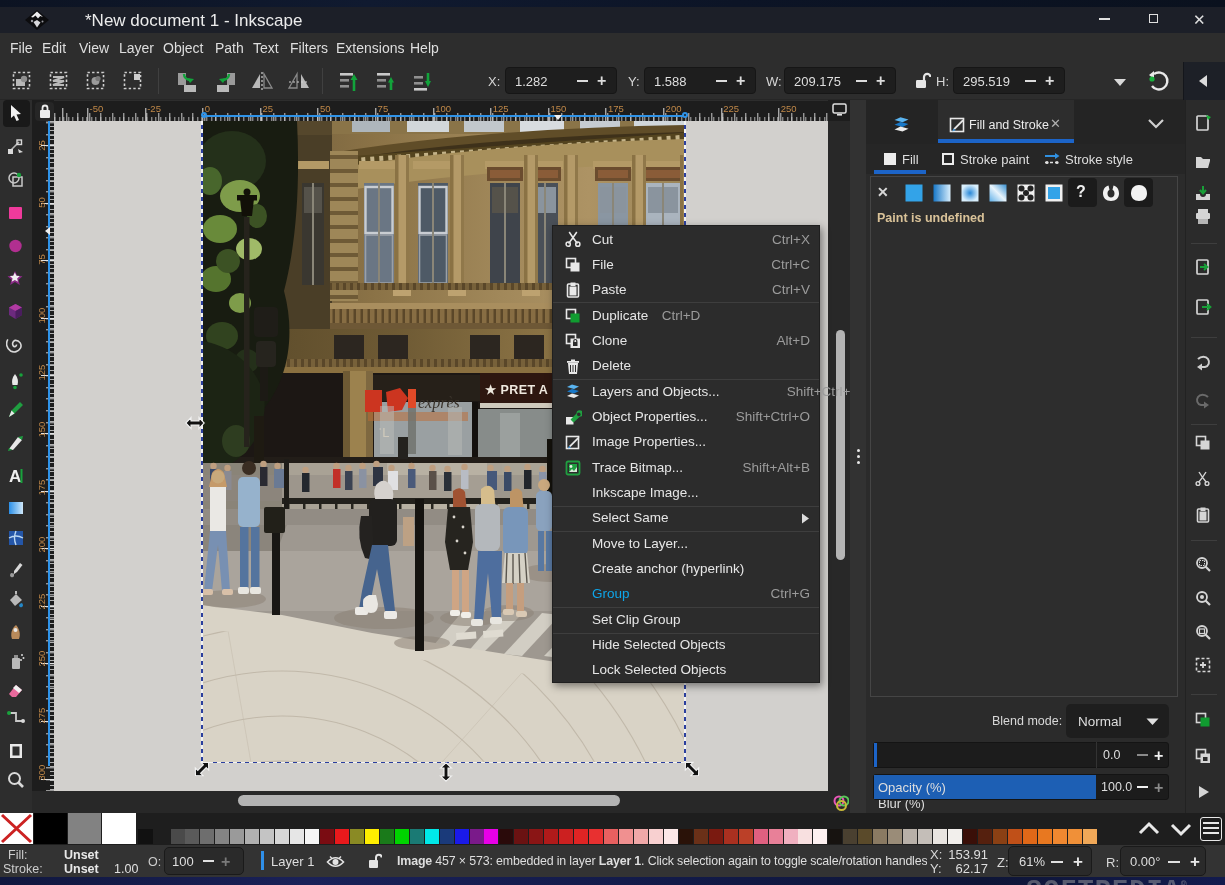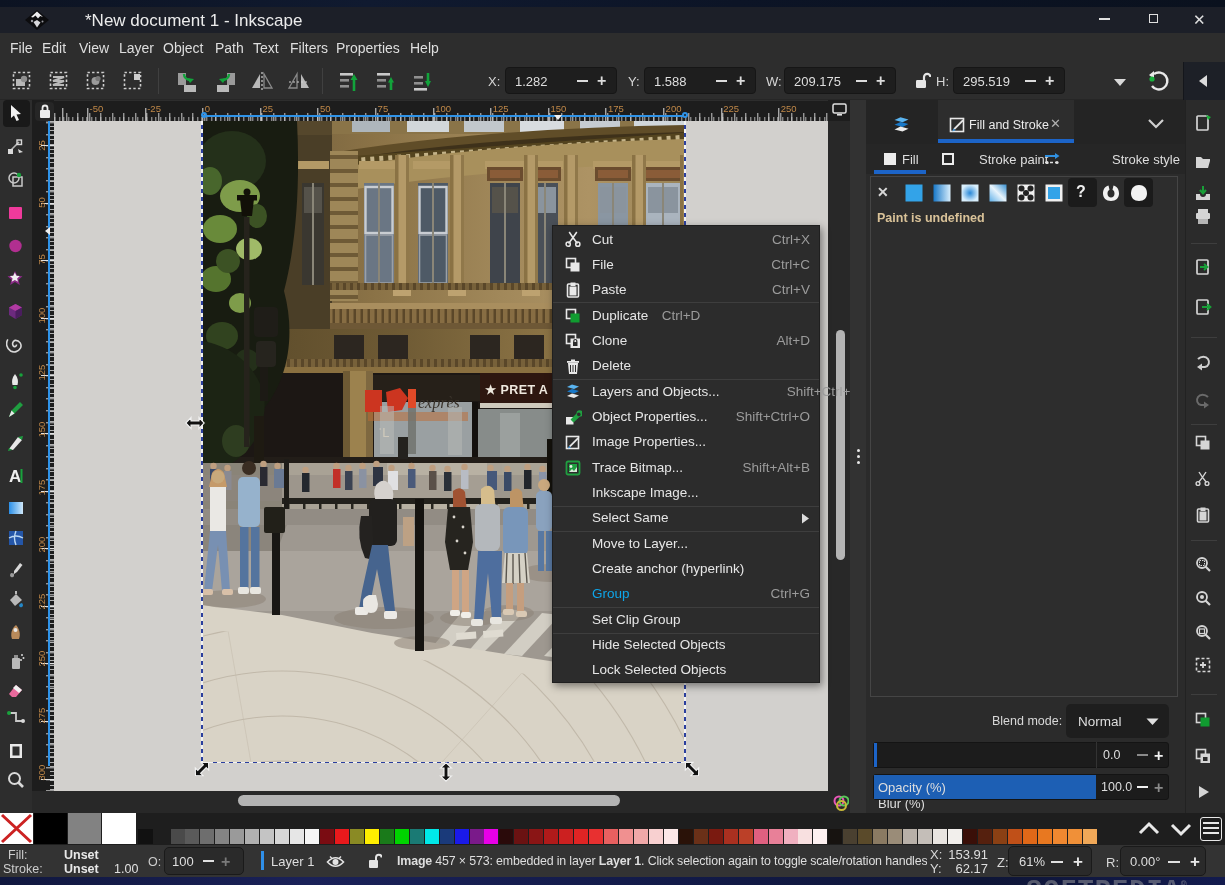--- a/index.html
+++ b/index.html
@@ -25,21 +25,21 @@
 <div class="abs" style="left:1193px;top:11px;color:#e0e0e0;font-size:15px;">✕</div>
 <div class="abs" style="left:0;top:33px;width:1225px;height:29px;background:#2d2d2d;"></div>
 <div class="abs txt" style="left:10px;top:40px;">File</div>
 <div class="abs txt" style="left:42px;top:40px;">Edit</div>
 <div class="abs txt" style="left:79px;top:40px;">View</div>
 <div class="abs txt" style="left:119px;top:40px;">Layer</div>
 <div class="abs txt" style="left:163px;top:40px;">Object</div>
 <div class="abs txt" style="left:215px;top:40px;">Path</div>
 <div class="abs txt" style="left:253px;top:40px;">Text</div>
 <div class="abs txt" style="left:290px;top:40px;">Filters</div>
-<div class="abs txt" style="left:336px;top:40px;">Properties</div>
+<div class="abs txt" style="left:336px;top:40px;">Extensions</div>
 <div class="abs txt" style="left:410px;top:40px;">Help</div>
 <div class="abs" style="left:0;top:62px;width:1225px;height:38px;background:#2d2d2d;border-bottom:1px solid #262626;"></div>
 <svg class="abs" style="left:12px;top:71px;" width="20" height="20" viewBox="0 0 20 20">
 <rect x="1.5" y="1.5" width="16" height="16" fill="none" stroke="#cfcfcf" stroke-width="1.6" stroke-dasharray="2.4 2.2"></rect>
       <rect x="4" y="8" width="9" height="7" fill="#b9b9b9"></rect>
       <circle cx="12" cy="8" r="3.2" fill="#8f8f8f"></circle>
     </svg>
 <svg class="abs" style="left:49px;top:71px;" width="20" height="20" viewBox="0 0 20 20">
 <rect x="1.5" y="1.5" width="16" height="16" fill="none" stroke="#cfcfcf" stroke-width="1.6" stroke-dasharray="2.4 2.2"></rect>
       <path d="M4 6h11l-11 4h11l-11 4h11" stroke="#b9b9b9" stroke-width="2.2" fill="none"></path>
@@ -823,29 +823,29 @@
     </svg>
 <div class="abs" style="left:866px;top:144px;width:319px;height:30px;background:#262626;"></div>
 <svg class="abs" style="left:883px;top:152px;" width="14" height="14" viewBox="0 0 14 14">
       <rect x="1" y="1" width="12" height="12" fill="#ececec"></rect>
     </svg>
 <div class="abs txt" style="left:902px;top:152px;font-size:13px;">Fill</div>
 <div class="abs" style="left:874px;top:170px;width:52px;height:3.5px;background:#1c64c8;"></div>
 <svg class="abs" style="left:941px;top:152px;" width="14" height="14" viewBox="0 0 14 14">
       <rect x="2" y="2" width="10" height="10" fill="none" stroke="#ececec" stroke-width="2"></rect>
     </svg>
-<div class="abs txt" style="left:960px;top:152px;font-size:13px;margin-left:19px;">Stroke paint</div>
+<div class="abs txt" style="left:960px;top:152px;font-size:13px;">Stroke paint</div>
 <svg class="abs" style="left:1044px;top:151px;" width="16" height="16" viewBox="0 0 16 16">
 <path d="M1 5 h10" stroke="#3090e0" stroke-width="2"></path>
       <polygon points="11,2 15.5,5 11,8" fill="#3090e0"></polygon>
 <path d="M1 11.5 h11" stroke="#e0e0e0" stroke-width="1.4" stroke-dasharray="3 2"></path>
       <circle cx="3" cy="11.5" r="1.6" fill="#e0e0e0"></circle>
       <circle cx="13" cy="11.5" r="1.6" fill="#e0e0e0"></circle>
     </svg>
-<div class="abs txt" style="left:1065px;top:152px;font-size:13px;margin-left:47px;">Stroke style</div>
+<div class="abs txt" style="left:1065px;top:152px;font-size:13px;">Stroke style</div>
 <div class="abs" style="left:870px;top:176px;width:308px;height:521px;background:#2d2d2d;border:1px solid #454545;"></div>
 <div class="abs txt" style="left:877px;top:184px;font-size:14px;font-weight:bold;color:#d8d8d8;">✕</div>
 <svg class="abs" style="left:905px;top:184px;" width="18" height="18" viewBox="0 0 18 18">
       <rect x="0.5" y="0.5" width="17" height="17" fill="#33a3e8"></rect>
     </svg>
 <svg class="abs" style="left:933px;top:184px;" width="18" height="18" viewBox="0 0 18 18">
 <defs>
         <linearGradient id="lg1" x1="0" y1="0" x2="1" y2="0">
           <stop offset="0" stop-color="#1878c8"></stop>
           <stop offset="1" stop-color="#d8eefc"></stop>

